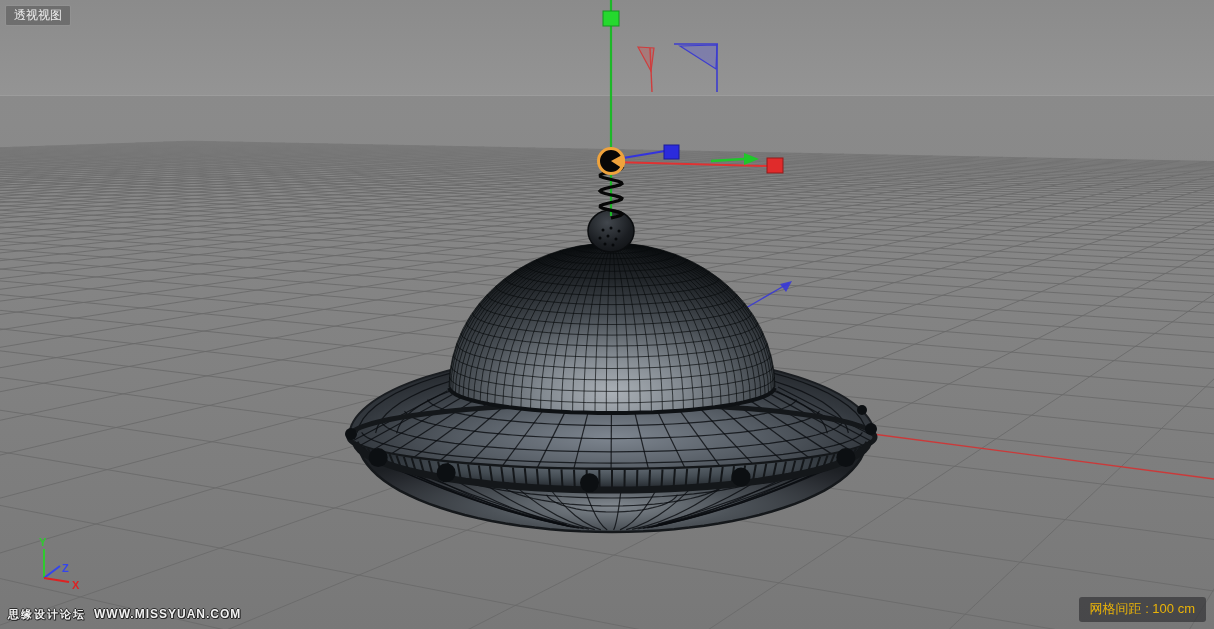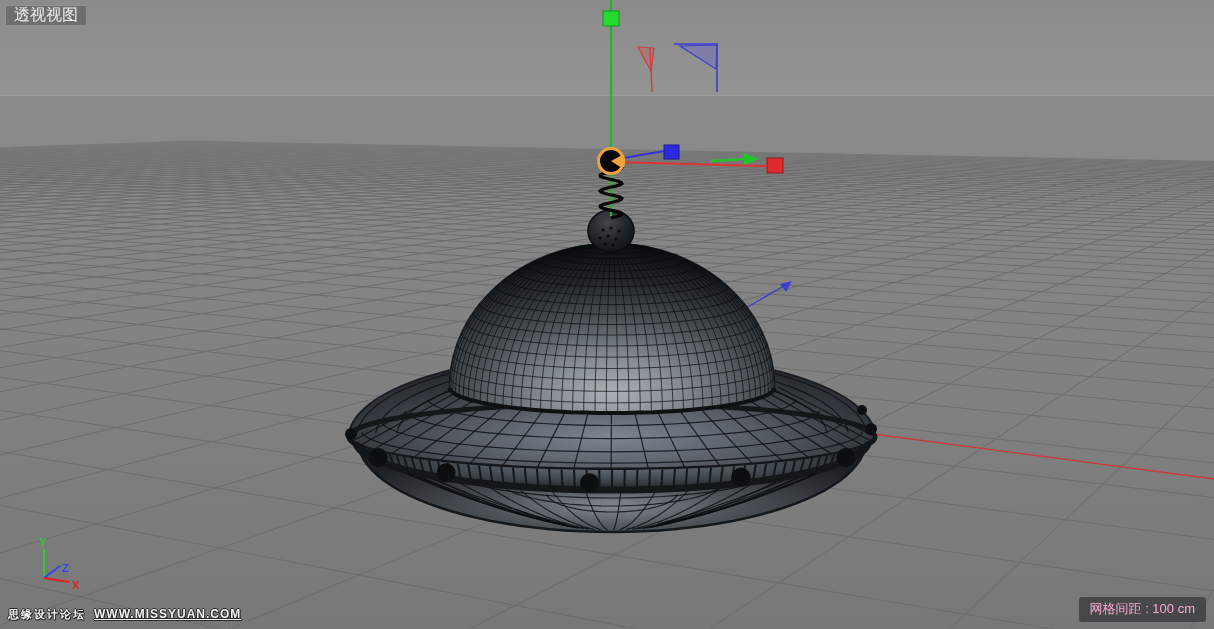--- a/index.html
+++ b/index.html
@@ -1,27 +1,27 @@
 <!DOCTYPE html>
 <html><head>
 <meta charset="utf-8">
 <style>
   html,body{margin:0;padding:0;background:#555;}
   .stage{position:relative;width:1214px;height:629px;overflow:hidden;
          font-family:"Liberation Sans","DejaVu Sans",sans-serif;}
   .stage svg{position:absolute;left:0;top:0;}
   .viewport-label{position:absolute;left:5px;top:5px;padding:2px 8px 3px 8px;
-    font-size:16px;color:#ededed;background:rgba(90,90,90,.6);
+    font-size:12px;color:#ededed;background:rgba(90,90,90,.6);
     border:1px solid rgba(200,200,200,.4);border-radius:2px;line-height:14px;text-align:right;}
   .grid-pill{position:absolute;right:8px;bottom:7px;padding:3px 11px 4px 11px;
-    font-size:13px;color:#f9a8d4;background:rgba(52,52,56,.72);border-radius:3px;}
+    font-size:13px;color:#eab308;background:rgba(52,52,56,.72);border-radius:3px;}
   .watermark{position:absolute;left:8px;bottom:7px;color:#f2f2f2;white-space:nowrap;
     text-shadow:1px 0 #2a2a2a,-1px 0 #2a2a2a,0 1px #2a2a2a,0 -1px #2a2a2a,1px 1px #2a2a2a;}
   .watermark .cn{font-size:11px;font-weight:bold;letter-spacing:2px;}
-  .watermark .url{font-size:12px;font-weight:bold;margin-left:8px;letter-spacing:1px;text-decoration:underline;}
+  .watermark .url{font-size:12px;font-weight:bold;margin-left:8px;letter-spacing:1px;}
 </style>
 </head>
 <body>
 
 <div class="stage">
 
 <svg id="scene" width="1214" height="629" viewBox="0 0 1214 629">
   <defs>
     <linearGradient id="skyG" x1="0" y1="0" x2="0" y2="1">
       <stop offset="0" stop-color="#8b8b8b"></stop>

